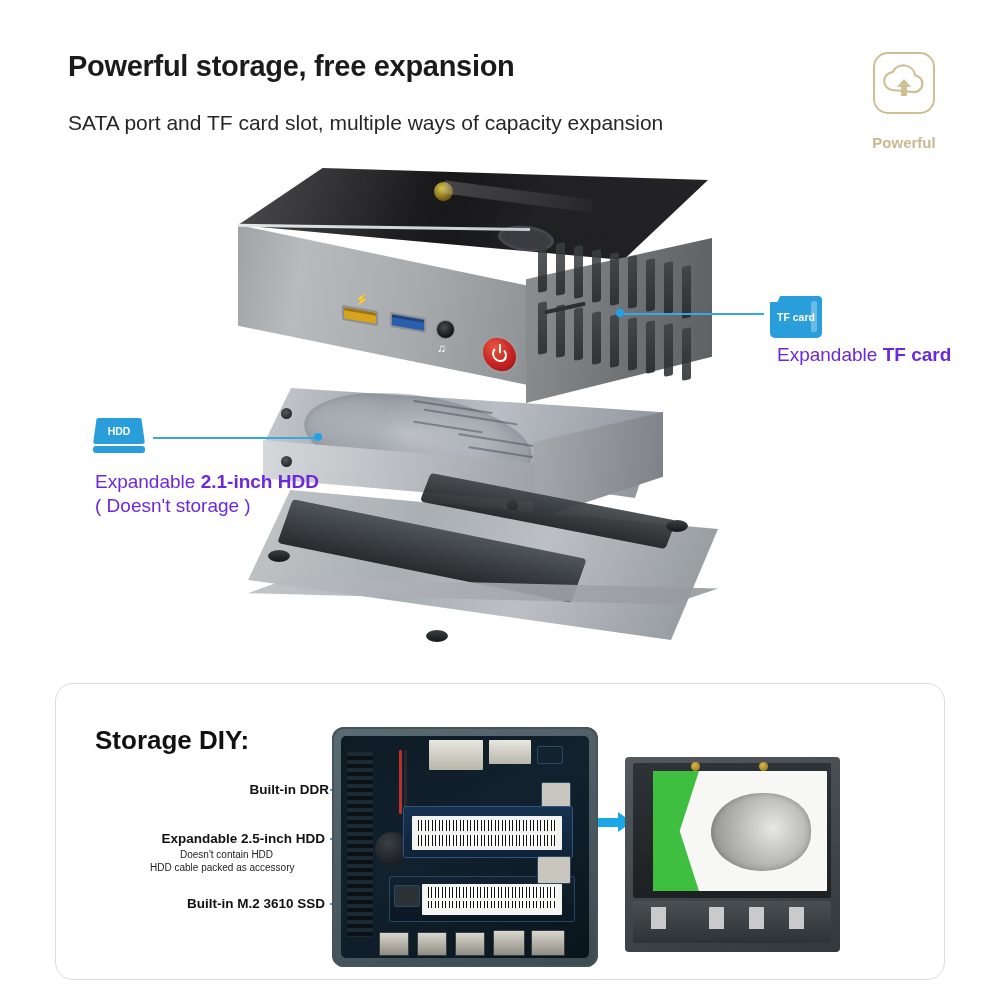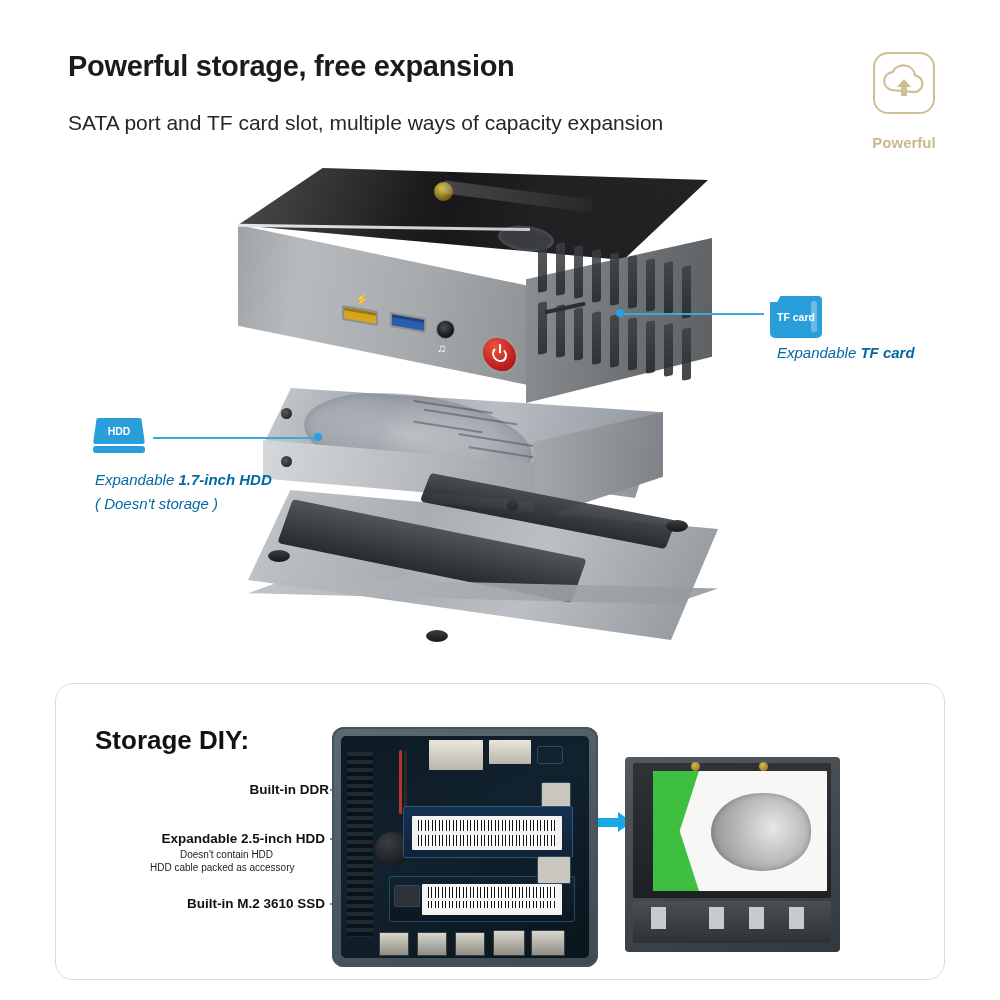--- a/index.html
+++ b/index.html
@@ -215,21 +215,21 @@
     background: #2a9ddb; border-radius: 4px 4px 5px 5px;
     clip-path: polygon(0% 14%, 14% 14%, 20% 0%, 100% 0%, 100% 100%, 0% 100%);
     display: flex; align-items: center; justify-content: center;
   }
   .tf-chip-text { font-size: 10.5px; font-weight: bold; color: #ffffff; }
   .tf-chip-notch {
     position: absolute; right: 5px; top: 5px; width: 6px; height: 31px;
     background: rgba(255,255,255,.30); border-radius: 2px;
   }
   .callout-text {
-    position: absolute; font-size: 15px; color: #0369a1; white-space: nowrap; font-style: italic;
+    position: absolute; font-size: 19px; color: #6d28d9; white-space: nowrap;
   }
   .callout-text b { font-weight: bold; }
 
   .hdd-callout { position: absolute; left: 93px; top: 418px; }
   .hdd-chip {
     position: relative; width: 52px; height: 36px;
   }
   .hdd-chip-body {
     width: 52px; height: 26px; background: #2a9ddb;
     border-radius: 6px 6px 3px 3px;
@@ -479,21 +479,21 @@
 
 <div class="hdd-callout">
   <div class="hdd-chip">
     <div class="hdd-chip-body">
       <span class="hdd-chip-text">HDD</span>
     </div>
     <div class="hdd-chip-base"></div>
   </div>
 </div>
 <div class="callout-text" style="left:95px;top:471px;">
-  <span>Expandable </span><b>1.7-inch HDD</b>
+  <span>Expandable </span><b>2.1-inch HDD</b>
 </div>
 <div class="callout-text" style="left:95px;top:495px;">( Doesn't storage )</div>
 
 <div class="diy-panel"></div>
 <div class="diy-title">Storage DIY:</div>
 
 <div class="diy-labels">
   <div class="diy-label" style="left:84px;top:782px;width:245px;">Built-in DDR</div>
   <div class="leader-line" style="left:330px;top:789px;width:108px;"></div>
   <div class="leader-dot" style="left:434px;top:786px;width:6px;height:6px;"></div>

